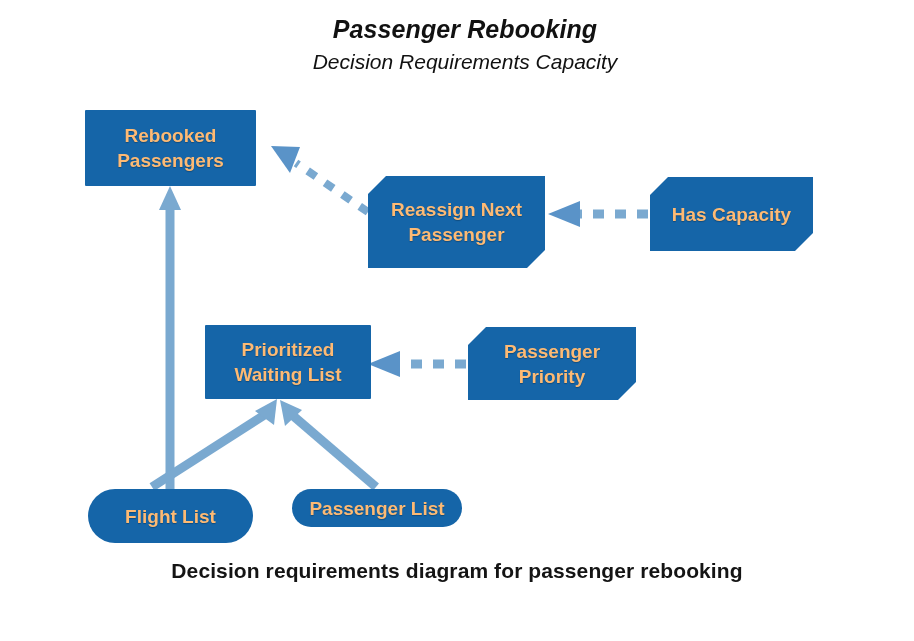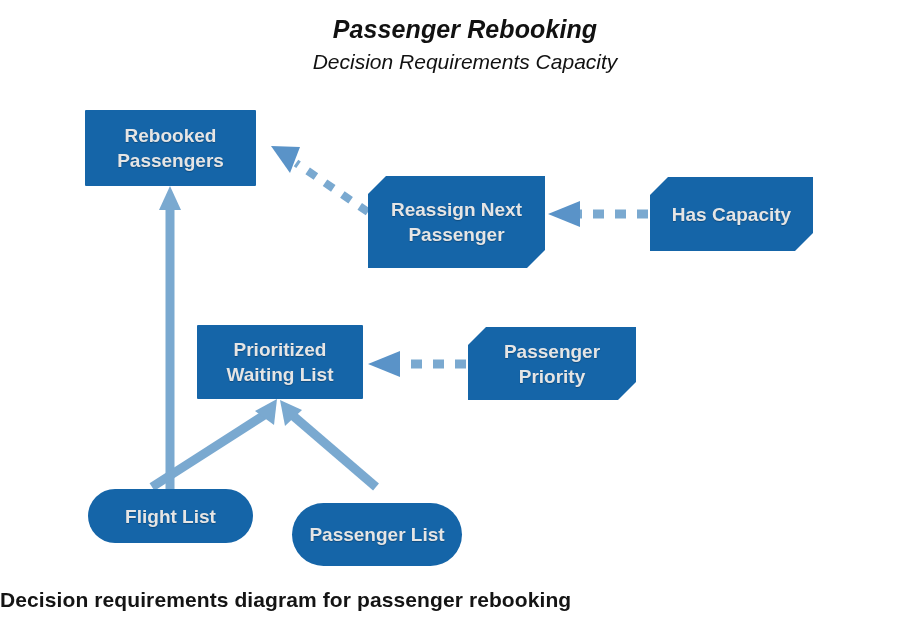--- a/index.html
+++ b/index.html
@@ -45,23 +45,23 @@
     font-style: italic;
     font-weight: normal;
     color: #111111;
     line-height: 28px;
     margin-top: 4px;
   }
 
   .caption {
     position: absolute;
     left: 0;
-    top: 588px;
+    top: 559px;
     width: 914px;
-    text-align: left;
+    text-align: center;
     font-size: 21px;
     font-weight: bold;
     color: #141414;
     letter-spacing: 0.1px;
   }
 
   
   #edge-layer {
     position: absolute;
     left: 0;
@@ -70,21 +70,21 @@
     height: 641px;
   }
 
   
   .node {
     position: absolute;
     display: flex;
     align-items: center;
     justify-content: center;
     text-align: center;
-    color: #e5e5e5;
+    color: #fdba74;
     font-weight: bold;
     font-size: 19px;
     line-height: 25px;
     background: #1565a8;
     box-sizing: border-box;
     padding: 4px 6px;
     text-shadow: 0 1px 1px rgba(0,0,0,0.25);
   }
   .node .label { display: block; white-space: pre-line; }
 
@@ -153,33 +153,33 @@
 
   <div class="node shape-bkm" style="left:368px; top:176px; width:177px; height:92px;">
     <span class="label">Reassign Next
 Passenger</span>
   </div>
 
   <div class="node shape-bkm" style="left:650px; top:177px; width:163px; height:74px;justify-content:center;">
     <span class="label">Has Capacity</span>
   </div>
 
-  <div class="node shape-decision" style="left:197px; top:325px; width:166px; height:74px;">
+  <div class="node shape-decision" style="left:205px; top:325px; width:166px; height:74px;">
     <span class="label">Prioritized
 Waiting List</span>
   </div>
 
   <div class="node shape-bkm" style="left:468px; top:327px; width:168px; height:73px;">
     <span class="label">Passenger
 Priority</span>
   </div>
 
   <div class="node shape-input" style="left:88px;  top:489px; width:165px; height:54px;">
     <span class="label">Flight List</span>
   </div>
 
-  <div class="node shape-input" style="left:292px; top:503px; width:170px; height:63px;text-align:right;">
+  <div class="node shape-input" style="left:292px; top:489px; width:170px; height:38px;text-align:right;">
     <span class="label">Passenger List</span>
   </div>
 
   <div class="caption">Decision requirements diagram for passenger rebooking</div>
 
 </div>
 
 </body></html>

